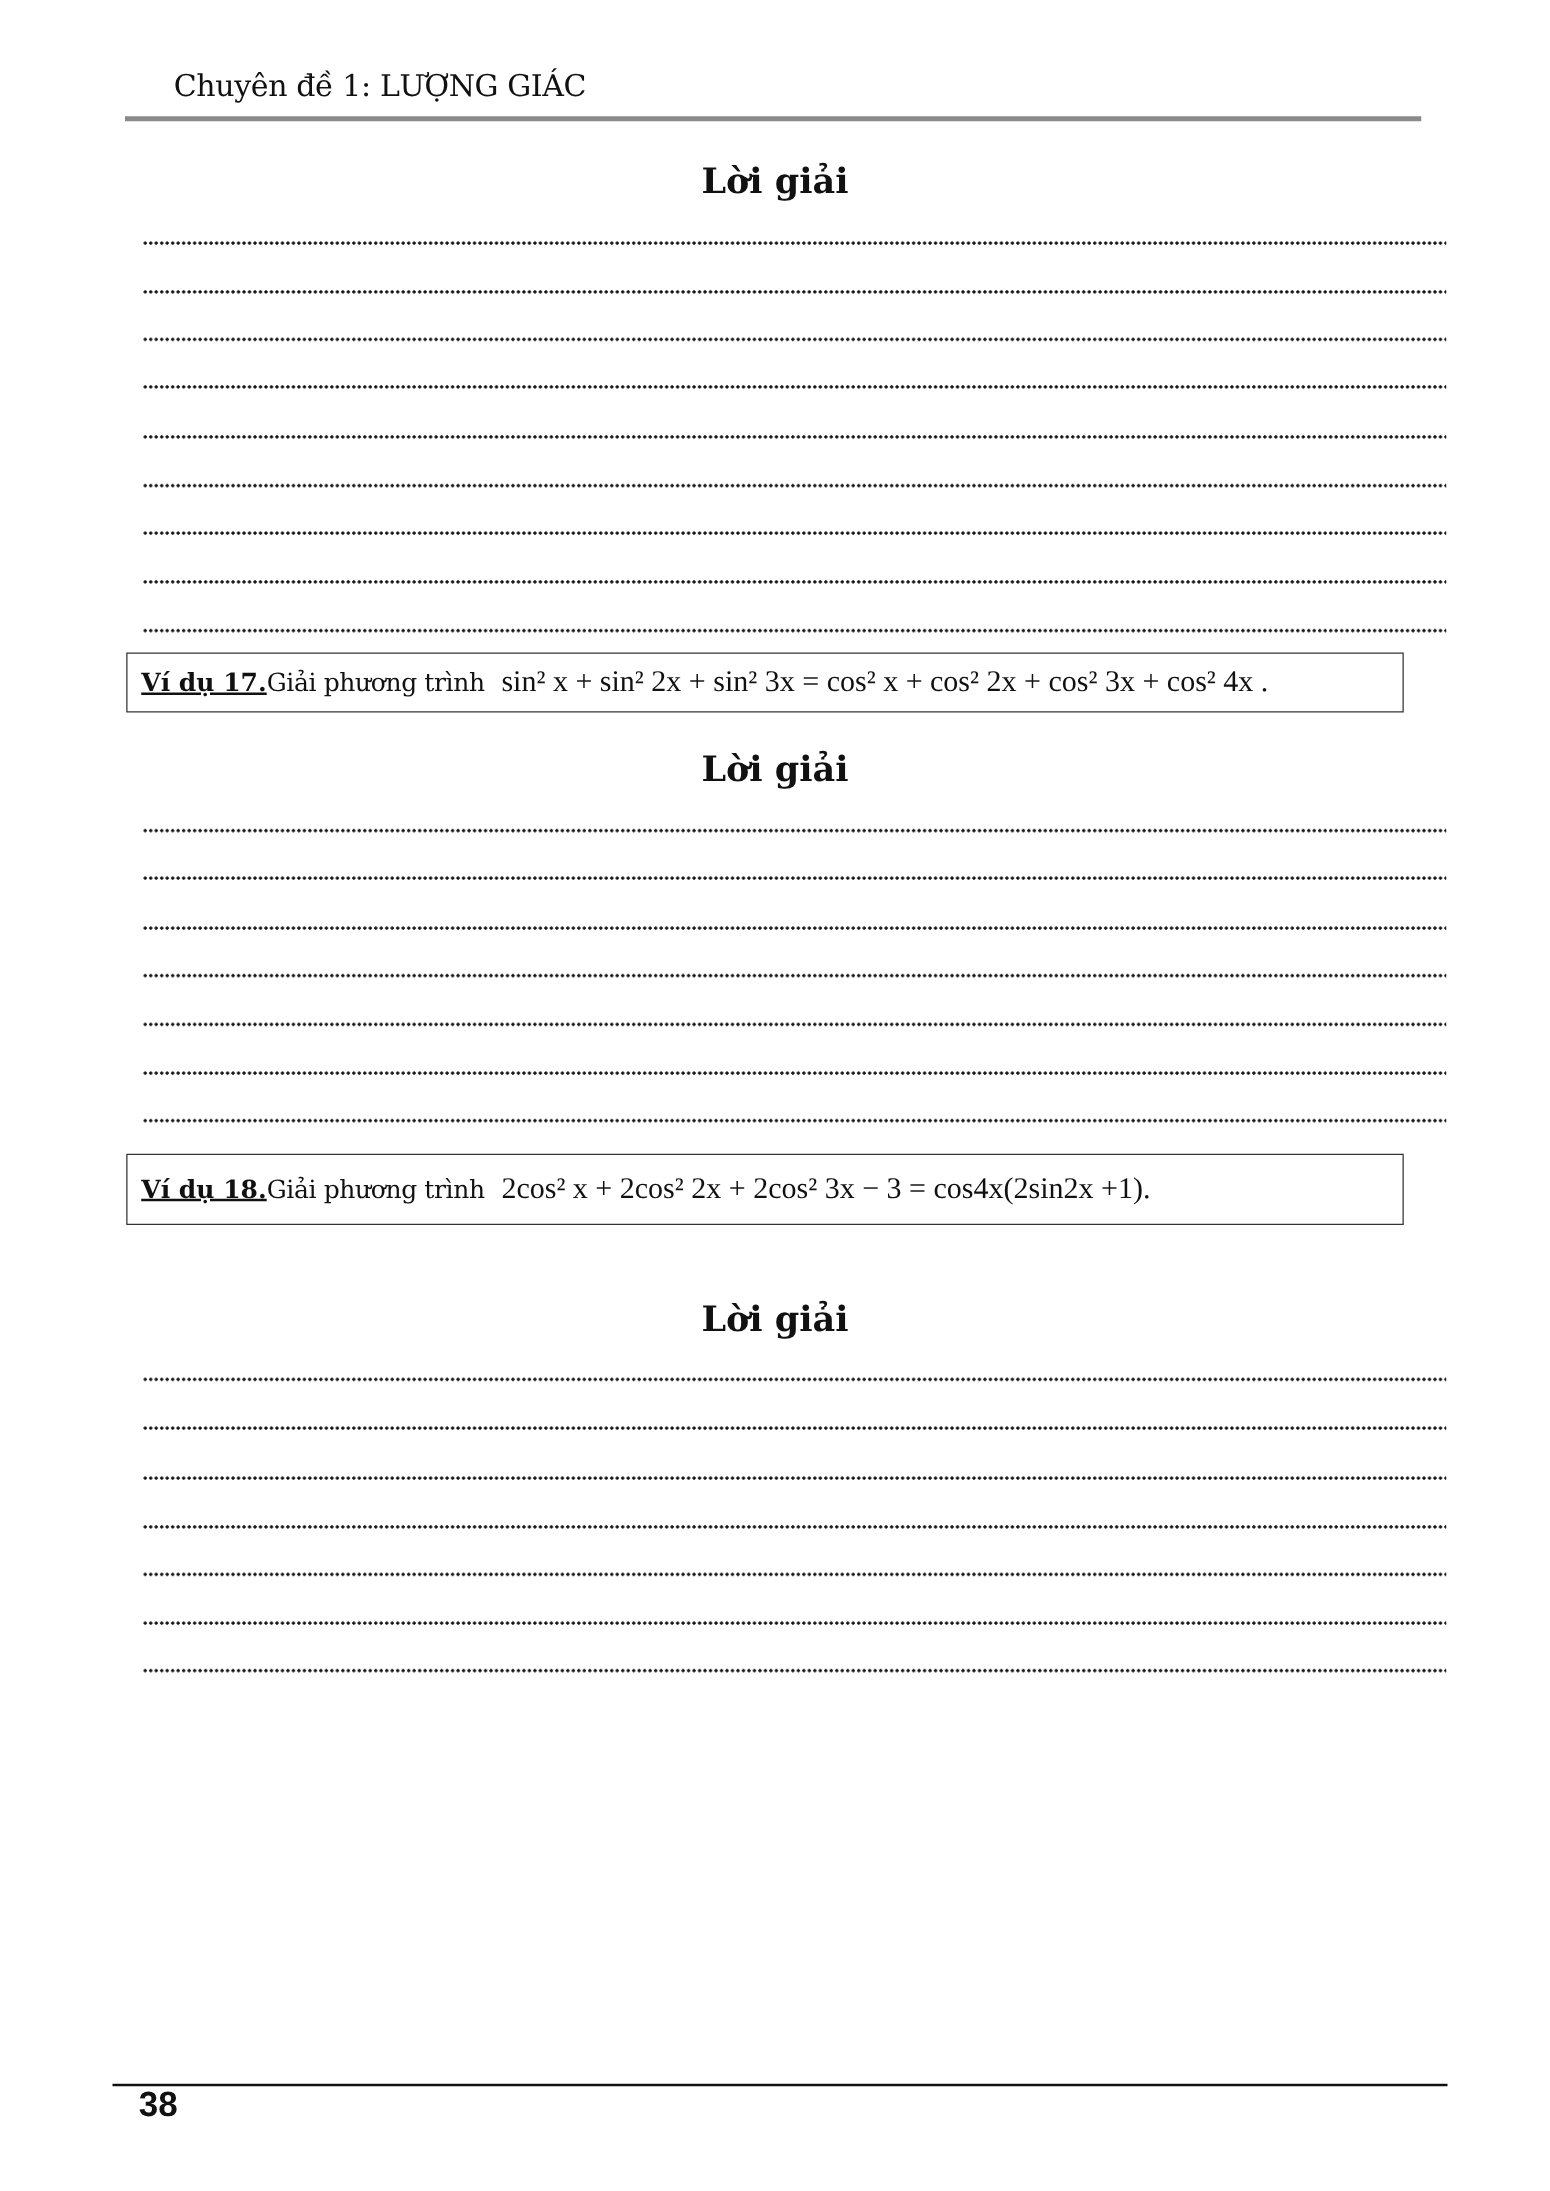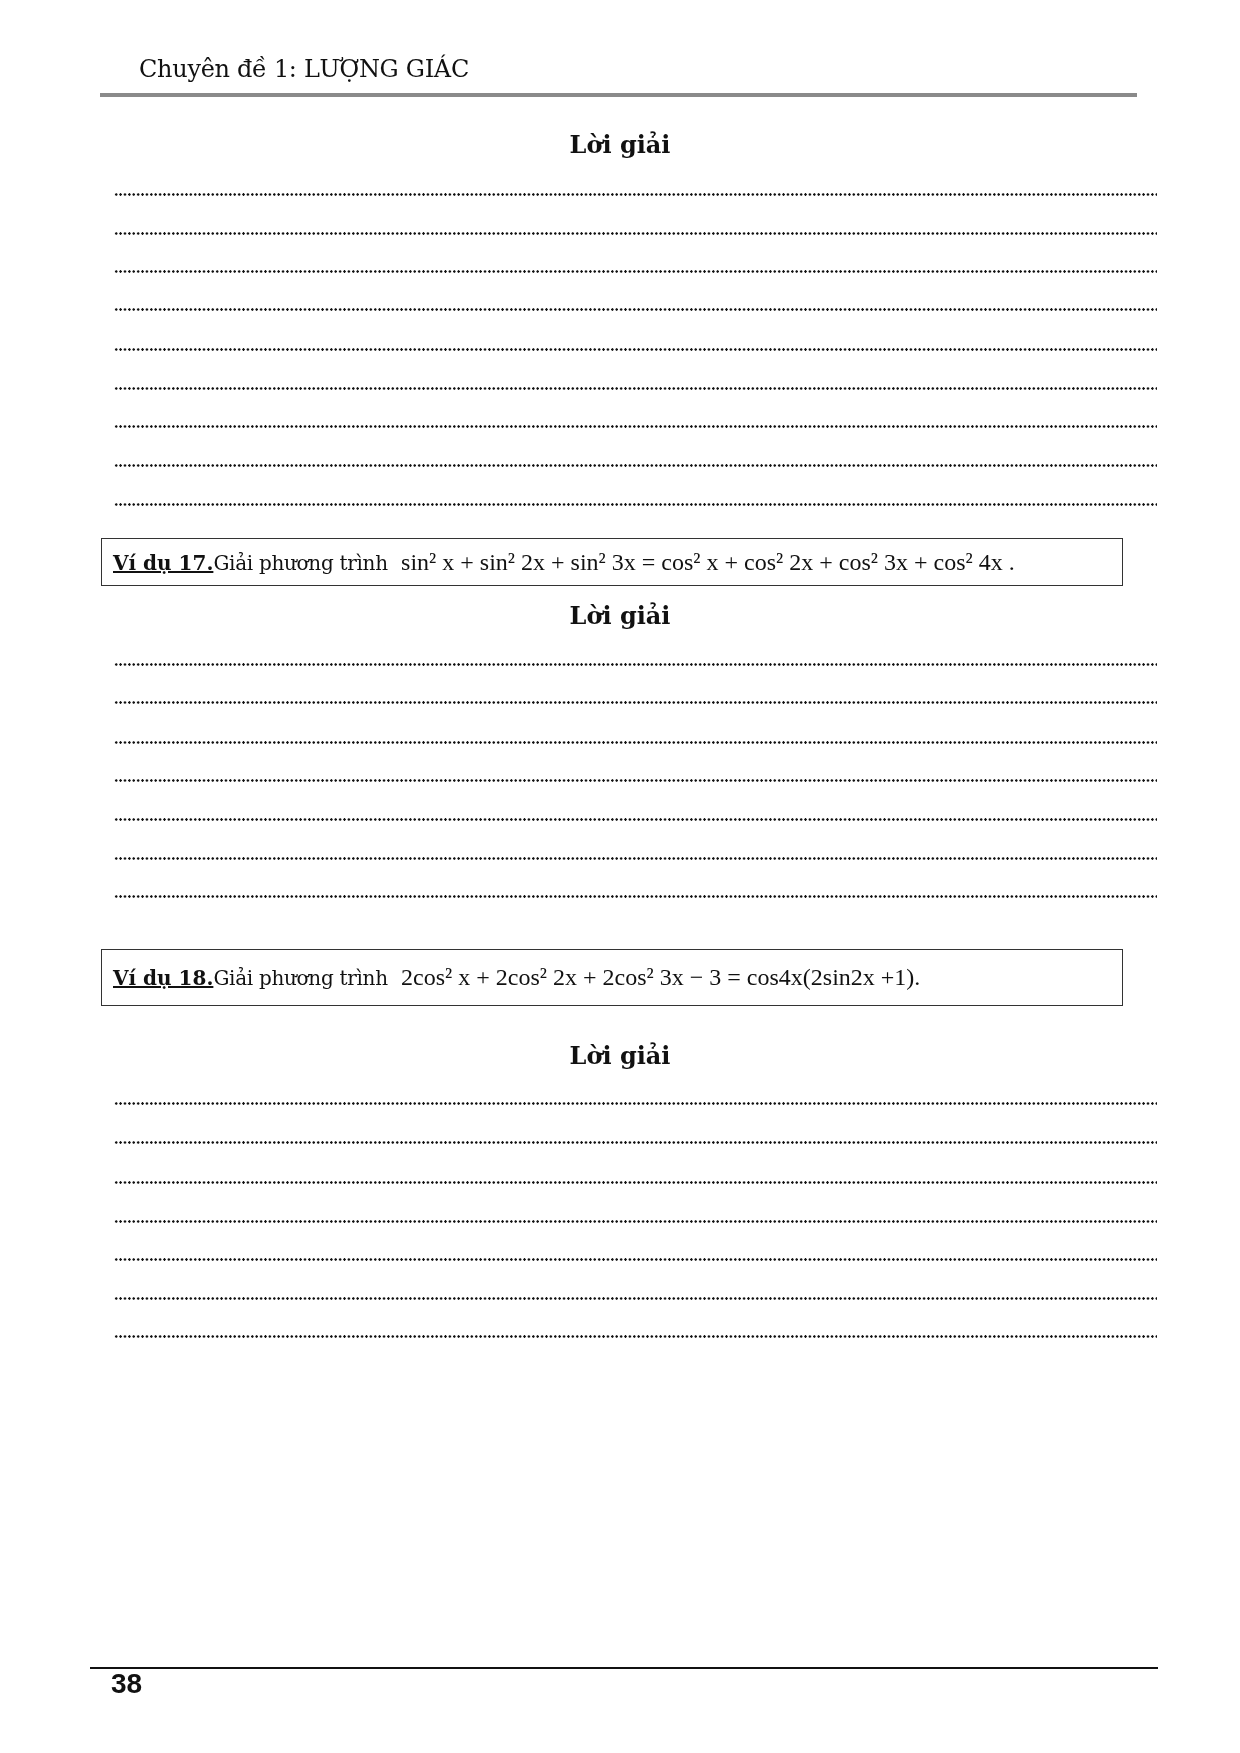--- a/index.html
+++ b/index.html
@@ -3,21 +3,21 @@
 <meta charset="utf-8">
 <style>
   html, body { margin: 0; padding: 0; background: #ffffff; }
   body { width: 1240px; height: 1753px; position: relative; overflow: hidden;
          font-family: "DejaVu Serif", "Liberation Serif", serif; color: #111; }
   .abs { position: absolute; }
   .header-title { left: 112px; top: 54px; font-size: 24px; line-height: 30px;
                   font-family: "DejaVu Serif", serif; letter-spacing: -0.3px; color: #111; white-space: nowrap; margin-left: 27px; }
   .header-rule { left: 100px; top: 93px; width: 1037px; height: 4px; background: #8a8a8a; }
   .sol-title { left: 0; width: 1240px; text-align: center; font-weight: bold;
-               font-size: 24px; line-height: 28px; font-family: "DejaVu Serif", serif; color: #111; }
+               font-size: 28px; line-height: 28px; font-family: "DejaVu Serif", serif; color: #111; }
   .dots { left: 114px; width: 1043px; height: 3px;
           background-image: radial-gradient(circle, #111 1.1px, transparent 1.4px);
           background-size: 4.4px 3px; background-repeat: repeat-x; }
   .ex-box { left: 101px; width: 1022px; border: 1.5px solid #333; box-sizing: border-box; background: #fff; }
   .ex-line { position: absolute; left: 11px; white-space: nowrap; font-size: 21.5px; line-height: 28px;
              font-family: "Liberation Serif", serif; color: #111; }
   .ex-label { font-weight: bold; text-decoration: underline; font-family: "DejaVu Serif", serif; font-size: 20px; }
   .ex-intro { font-family: "DejaVu Serif", serif; font-size: 20px; margin-right: 8px; letter-spacing: -0.3px; }
   .ex-eq { font-family: "Liberation Serif", serif; font-size: 24px; }
   .footer-rule { left: 90px; top: 1667px; width: 1068px; height: 2px; background: #111; }
@@ -36,39 +36,39 @@
   <div class="abs dots" style="top:232px;"></div>
   <div class="abs dots" style="top:270px;"></div>
   <div class="abs dots" style="top:308px;"></div>
   <div class="abs dots" style="top:348px;"></div>
   <div class="abs dots" style="top:387px;"></div>
   <div class="abs dots" style="top:425px;"></div>
   <div class="abs dots" style="top:464px;"></div>
   <div class="abs dots" style="top:503px;"></div>
 </div>
 
-<div class="abs ex-box" style="top:538px; height:48px;">
+<div class="abs ex-box" style="top:522px; height:48px;">
   <div class="ex-line" style="top:9px;">
     <span class="ex-label">Ví dụ 17.</span><span class="ex-intro">Giải phương trình</span>
     <span class="ex-eq">sin² x + sin² 2x + sin² 3x = cos² x + cos² 2x + cos² 3x + cos² 4x .</span>
   </div>
 </div>
 
 <div class="abs sol-title" style="top:602px;">Lời giải</div>
 <div>
   <div class="abs dots" style="top:663px;"></div>
   <div class="abs dots" style="top:701px;"></div>
   <div class="abs dots" style="top:741px;"></div>
   <div class="abs dots" style="top:779px;"></div>
   <div class="abs dots" style="top:818px;"></div>
   <div class="abs dots" style="top:857px;"></div>
   <div class="abs dots" style="top:895px;"></div>
 </div>
 
-<div class="abs ex-box" style="top:949px; height:57px;padding-left:12px;">
+<div class="abs ex-box" style="top:923px; height:57px;padding-left:12px;">
   <div class="ex-line" style="top:13px;">
     <span class="ex-label">Ví dụ 18.</span><span class="ex-intro">Giải phương trình</span>
     <span class="ex-eq">2cos² x + 2cos² 2x + 2cos² 3x − 3 = cos4x(2sin2x  +1).</span>
   </div>
 </div>
 
 <div class="abs sol-title" style="top:1042px;">Lời giải</div>
 <div>
   <div class="abs dots" style="top:1102px;"></div>
   <div class="abs dots" style="top:1141px;"></div>

